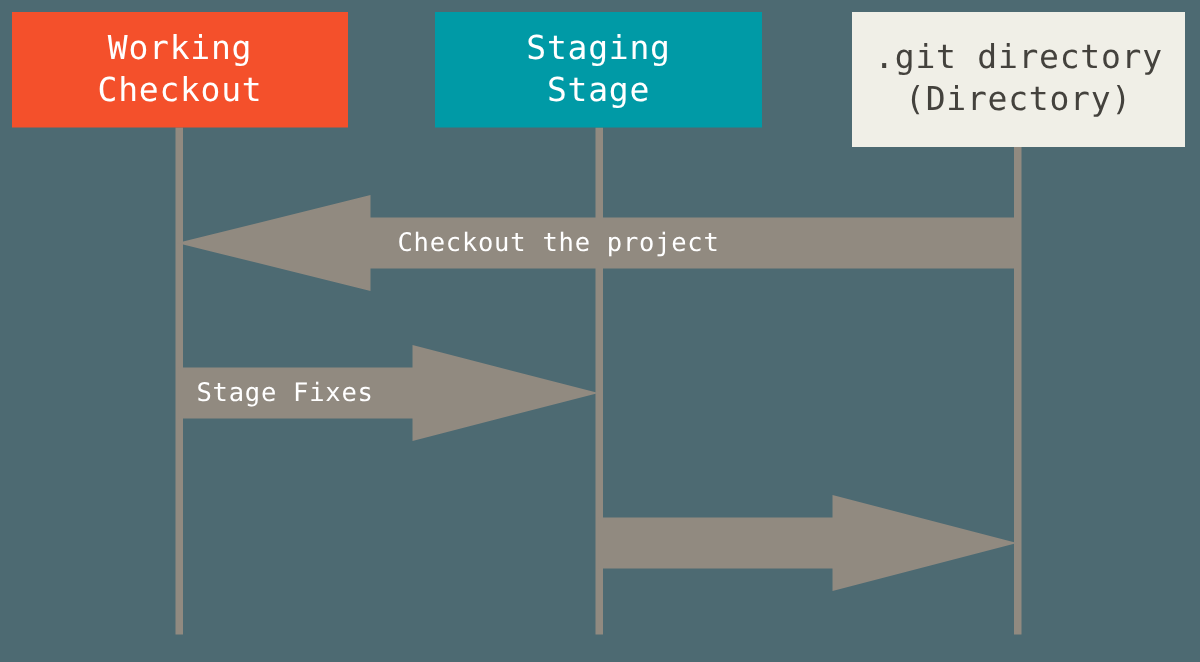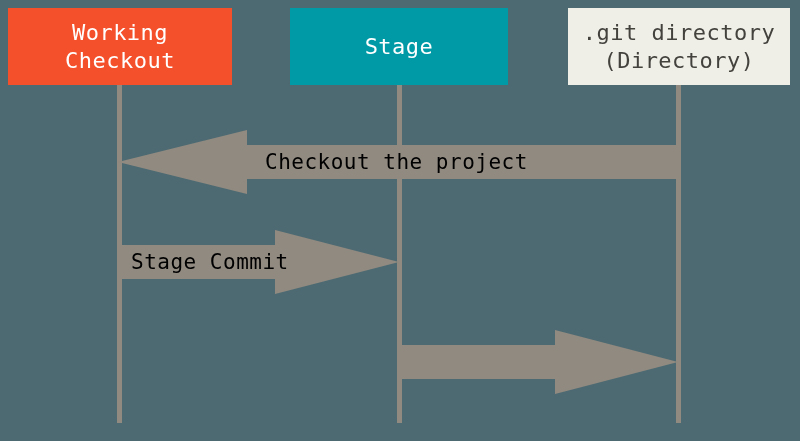--- a/index.html
+++ b/index.html
@@ -37,42 +37,42 @@
     left: 8px;  top: 8px;  width: 224px; height: 77px;
     background: #f4502b;
     color: #ffffff;
   }
   #box-staging {
     left: 290px; top: 8px; width: 218px; height: 77px;
     background: #009aa6;
     color: #ffffff;
   }
   #box-repository {
-    left: 568px; top: 8px; width: 222px; height: 77px;
+    left: 568px; top: 8px; width: 222px; height: 90px;
     background: #f0efe7;
     color: #44423d;
   }
 
   .lifeline {
     position: absolute;
     width: 5px;
     background: #918a80;
   }
   #lifeline-working   { left: 117px; top: 85px; height: 338px; }
   #lifeline-staging   { left: 397px; top: 85px; height: 338px; }
   #lifeline-repository{ left: 676px; top: 85px; height: 338px; }
 
   .arrow {
     position: absolute;
   }
   .arrow svg { display: block; }
   .arrow-label {
     position: absolute;
-    color: #000000;
-    font-size: 21px;
+    color: #ffffff;
+    font-size: 17px;
     line-height: 21px;
     letter-spacing: 0.5px;
     white-space: pre;
   }
 
   #arrow-checkout { left: 118px; top: 129px; width: 560px; height: 66px; }
   #label-checkout { left: 265px; top: 152px; }
 
   #arrow-stage    { left: 119px; top: 229px; width: 280px; height: 66px; }
   #label-stage    { left: 131px; top: 252px; }
@@ -94,34 +94,35 @@
       <polygon points="0,33 129,1 129,16 560,16 560,50 129,50 129,65" fill="#918a80"></polygon>
     </svg>
   </div>
   <div class="arrow-label" id="label-checkout">Checkout the project</div>
 
   <div class="arrow" id="arrow-stage">
     <svg width="280" height="66" viewBox="0 0 280 66" xmlns="http://www.w3.org/2000/svg">
       <polygon points="280,33 156,1 156,16 0,16 0,50 156,50 156,65" fill="#918a80"></polygon>
     </svg>
   </div>
-  <div class="arrow-label" id="label-stage">Stage Commit</div>
+  <div class="arrow-label" id="label-stage">Stage Fixes</div>
 
   <div class="arrow" id="arrow-commit">
     <svg width="279" height="66" viewBox="0 0 279 66" xmlns="http://www.w3.org/2000/svg">
       <polygon points="279,33 156,1 156,16 0,16 0,50 156,50 156,65" fill="#918a80"></polygon>
     </svg>
   </div>
 
   <div class="node-box" id="box-working">
     <span class="node-line1">Working</span>
     <span class="node-line2">Checkout</span>
   </div>
 
   <div class="node-box" id="box-staging">
+    <span class="node-line1">Staging</span>
     <span class="node-line2">Stage</span>
   </div>
 
   <div class="node-box" id="box-repository">
     <span class="node-line1">.git directory</span>
     <span class="node-line2">(Directory)</span>
   </div>
 
 </div>
 

